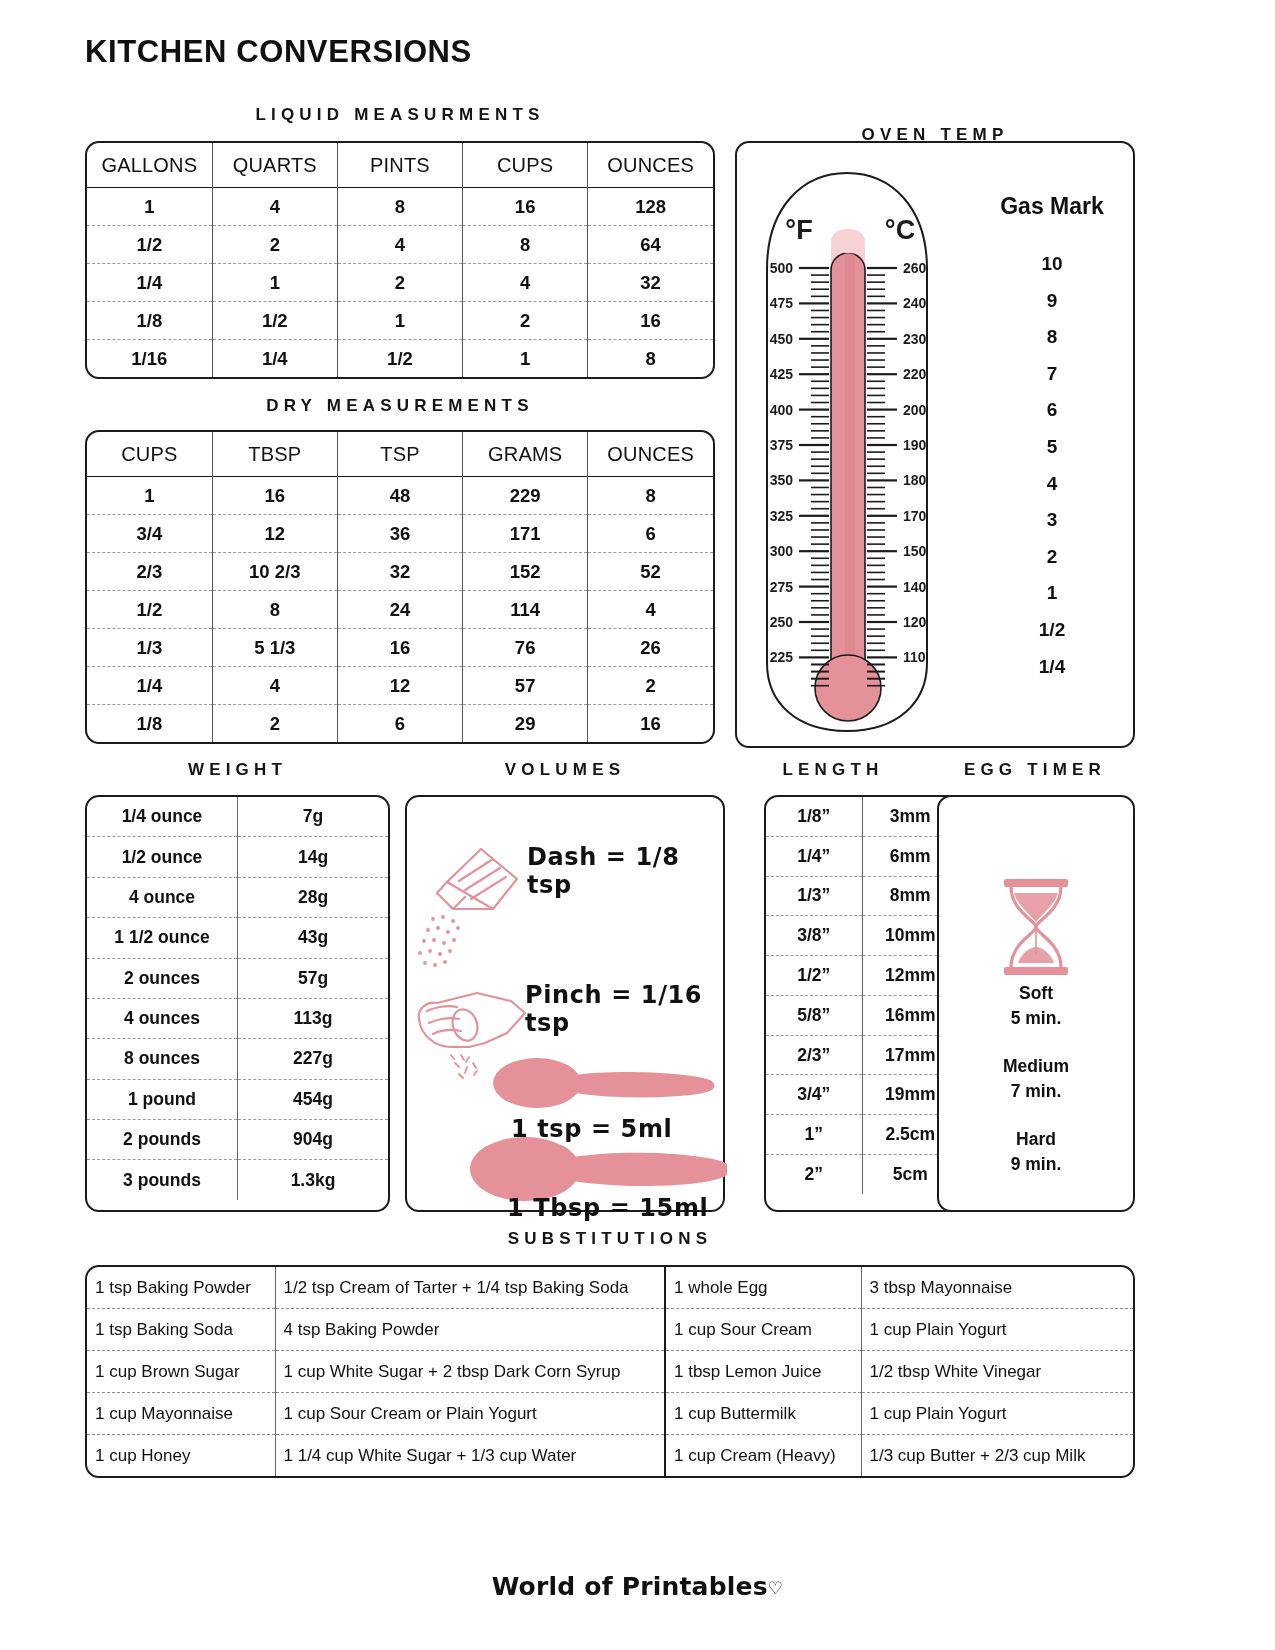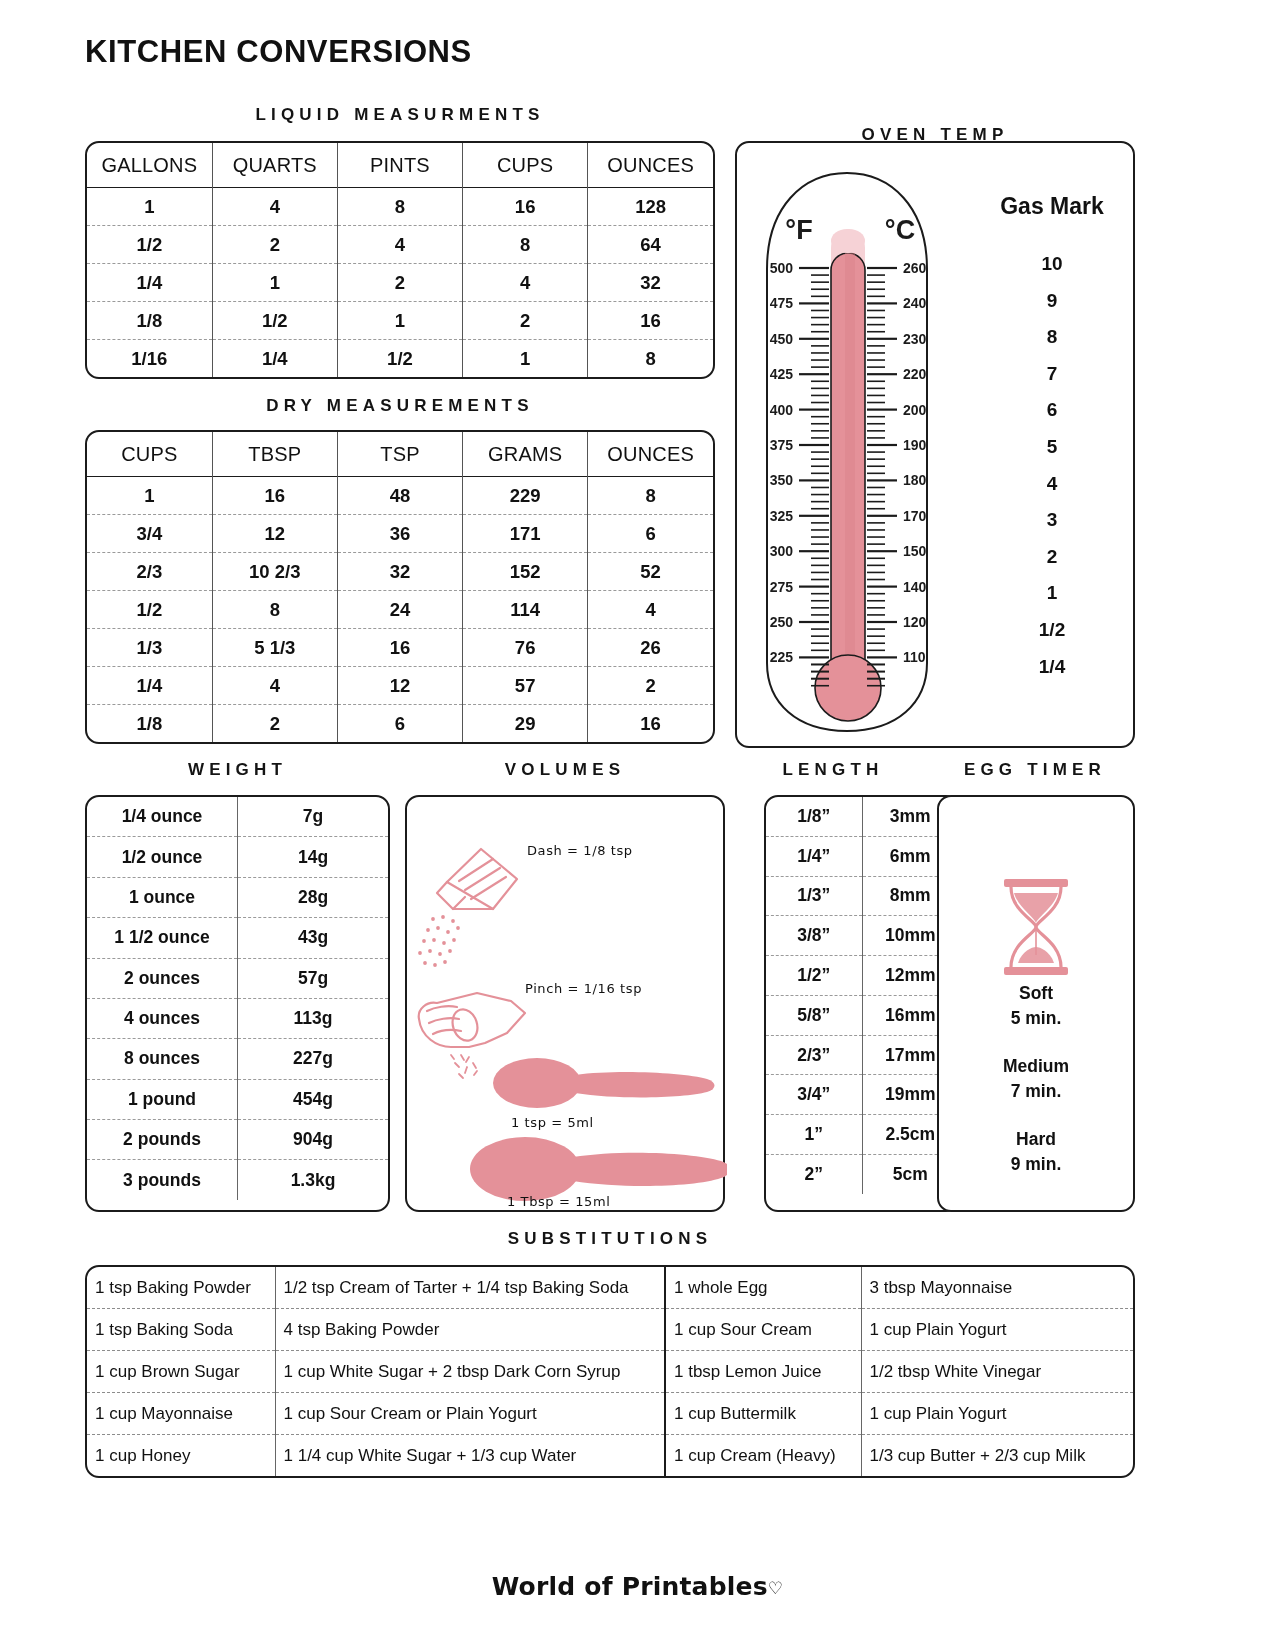--- a/index.html
+++ b/index.html
@@ -78,21 +78,21 @@
   table.two-col { width: 100%; border-collapse: collapse; table-layout: fixed; padding-left: 8px; }
   .w-cell { font-size: 17.5px; font-weight: bold; text-align: center; padding: 9.2px 2px; }
   .two-col tr + tr td { border-top: 1.3px dashed #9a9a9a; }
   .two-col td.right { border-left: 1.1px solid #666; }
 
   .l-cell { font-size: 17.5px; font-weight: bold; text-align: center; padding: 8.9px 2px; }
 
   
   .vol-inner { position: relative; width: 100%; height: 100%; }
   .vol-label {
-    position: absolute; font-size: 13px; font-weight: normal; color: #111;
+    position: absolute; font-size: 24px; font-weight: bold; color: #111;
     font-family: "DejaVu Sans", sans-serif; letter-spacing: 0.6px;
   }
 
   
   .egg-inner { position: relative; width:100%; height:100%; padding-top: 80px; text-align:center; }
   .egg-txt { font-size: 17.5px; font-weight: bold; color:#111; line-height: 1.45; }
   .egg-gap { height: 22px; }
 
   
   .oven-inner { position: relative; width: 100%; height: 100%; }
@@ -437,21 +437,21 @@
       <tbody id="weight-body">
           <tr>
             <td class="w-cell">1/4 ounce</td>
             <td class="w-cell right">7g</td>
           </tr>
           <tr>
             <td class="w-cell">1/2 ounce</td>
             <td class="w-cell right">14g</td>
           </tr>
           <tr>
-            <td class="w-cell">1 ounce</td>
+            <td class="w-cell">4 ounce</td>
             <td class="w-cell right">28g</td>
           </tr>
           <tr>
             <td class="w-cell">1 1/2 ounce</td>
             <td class="w-cell right">43g</td>
           </tr>
           <tr>
             <td class="w-cell">2 ounces</td>
             <td class="w-cell right">57g</td>
           </tr>

